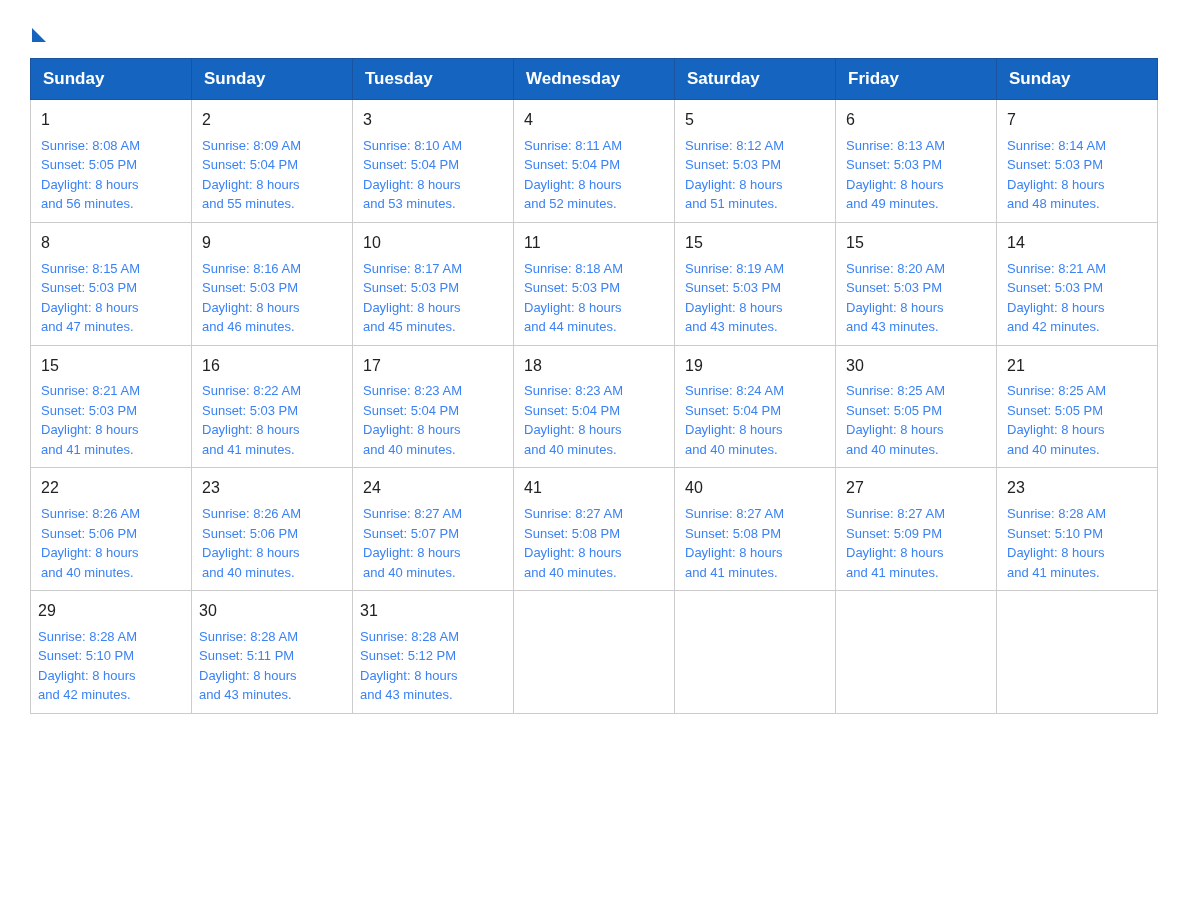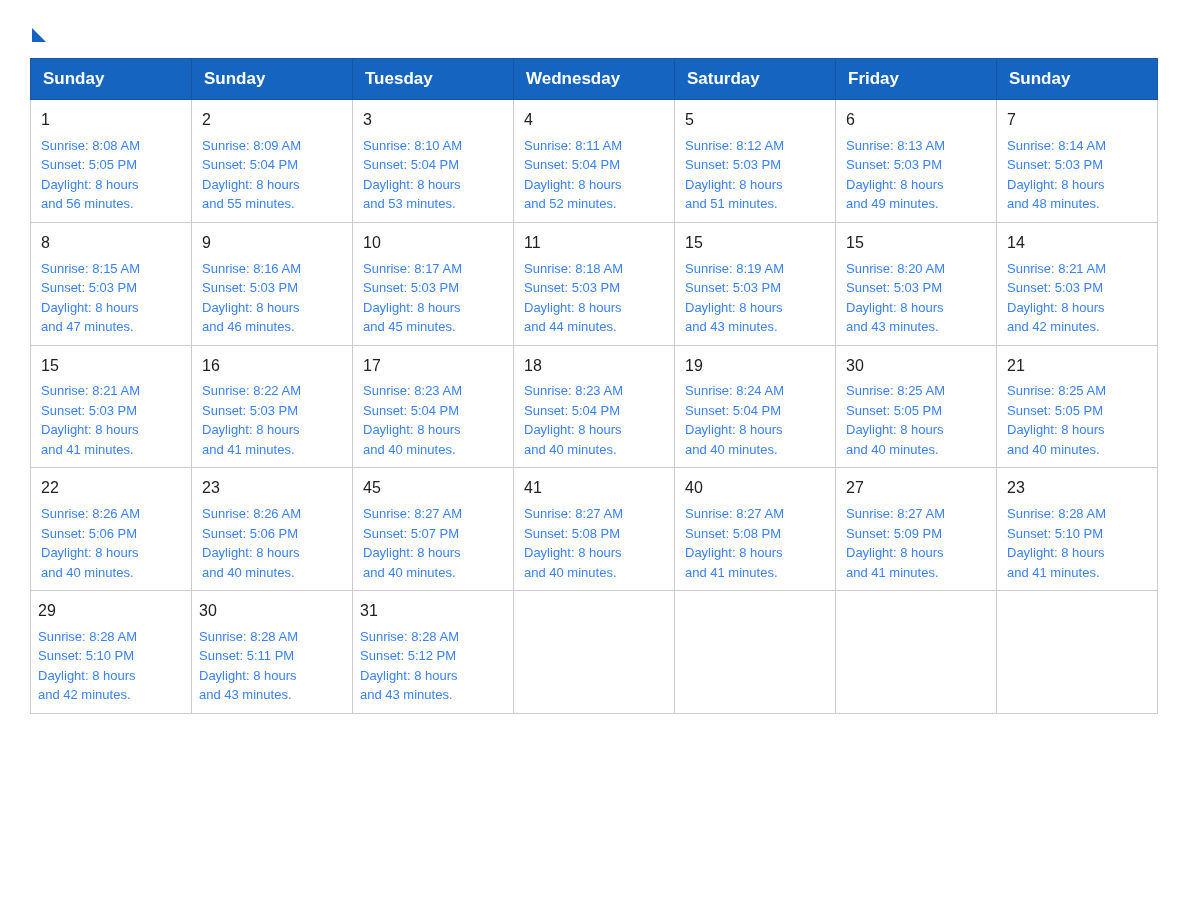--- a/index.html
+++ b/index.html
@@ -227,21 +227,21 @@
       <tr>
         <td>
           <span class="day-number">22</span>
           <div class="day-info">Sunrise: 8:26 AM<br>Sunset: 5:06 PM<br>Daylight: 8 hours<br>and 40 minutes.</div>
         </td>
         <td>
           <span class="day-number">23</span>
           <div class="day-info">Sunrise: 8:26 AM<br>Sunset: 5:06 PM<br>Daylight: 8 hours<br>and 40 minutes.</div>
         </td>
         <td>
-          <span class="day-number">45</span>
+          <span class="day-number">24</span>
           <div class="day-info">Sunrise: 8:27 AM<br>Sunset: 5:07 PM<br>Daylight: 8 hours<br>and 40 minutes.</div>
         </td>
         <td>
           <span class="day-number">41</span>
           <div class="day-info">Sunrise: 8:27 AM<br>Sunset: 5:08 PM<br>Daylight: 8 hours<br>and 40 minutes.</div>
         </td>
         <td>
           <span class="day-number">40</span>
           <div class="day-info">Sunrise: 8:27 AM<br>Sunset: 5:08 PM<br>Daylight: 8 hours<br>and 41 minutes.</div>
         </td>

